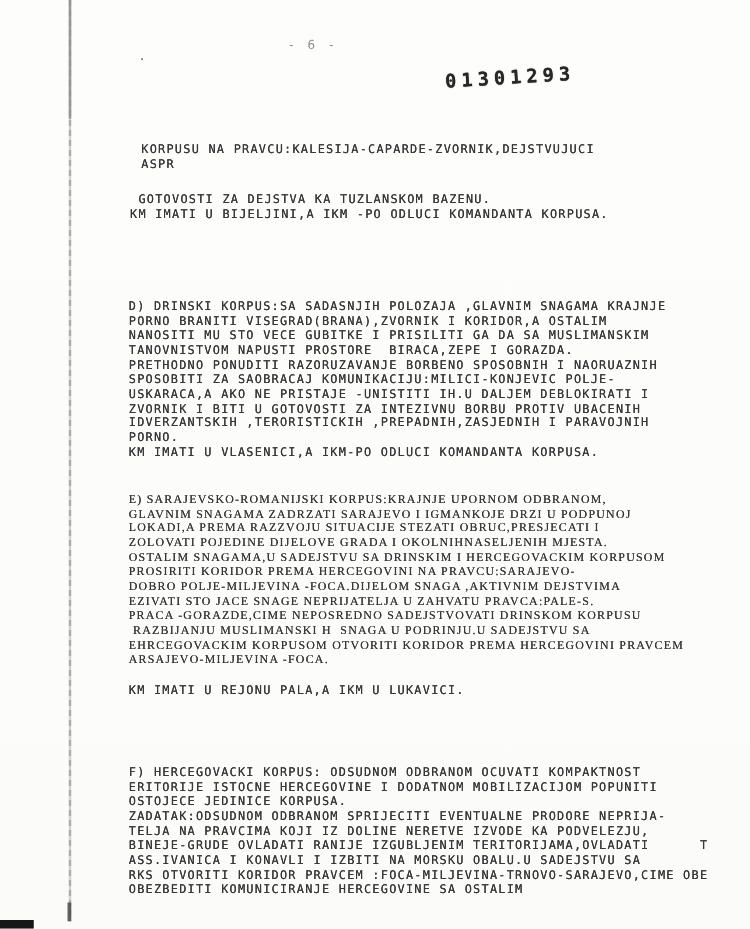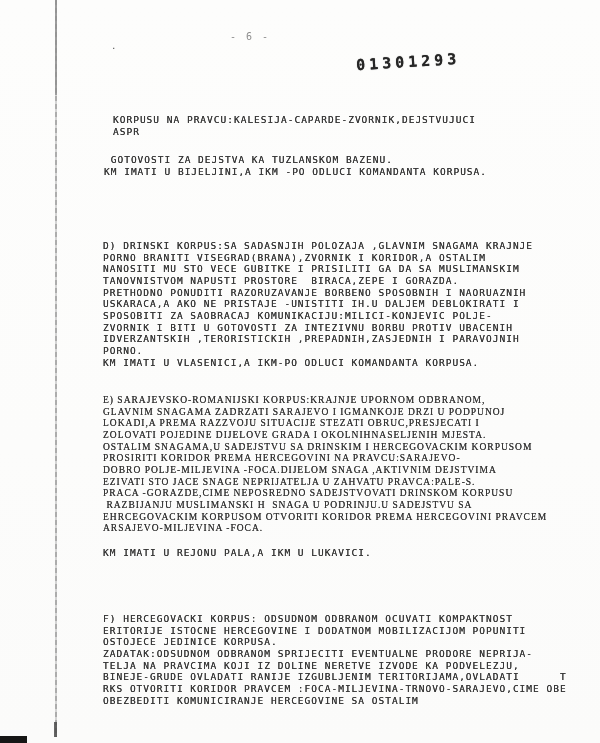--- a/index.html
+++ b/index.html
@@ -94,22 +94,22 @@
       <div class="tline"> GOTOVOSTI ZA DEJSTVA KA TUZLANSKOM BAZENU.</div>
       <div class="tline">KM IMATI U BIJELJINI,A IKM -PO ODLUCI KOMANDANTA KORPUSA.</div>
     </div>
 
   <div class="tblock b-drinski">
       <div class="tline">D) DRINSKI KORPUS:SA SADASNJIH POLOZAJA ,GLAVNIM SNAGAMA KRAJNJE</div>
       <div class="tline">PORNO BRANITI VISEGRAD(BRANA),ZVORNIK I KORIDOR,A OSTALIM</div>
       <div class="tline">NANOSITI MU STO VECE GUBITKE I PRISILITI GA DA SA MUSLIMANSKIM</div>
       <div class="tline">TANOVNISTVOM NAPUSTI PROSTORE  BIRACA,ZEPE I GORAZDA.</div>
       <div class="tline">PRETHODNO PONUDITI RAZORUZAVANJE BORBENO SPOSOBNIH I NAORUAZNIH</div>
+      <div class="tline">SPOSOBITI ZA SAOBRACAJ KOMUNIKACIJU:MILICI-KONJEVIC POLJE-</div>
       <div class="tline">USKARACA,A AKO NE PRISTAJE -UNISTITI IH.U DALJEM DEBLOKIRATI I</div>
-      <div class="tline">SPOSOBITI ZA SAOBRACAJ KOMUNIKACIJU:MILICI-KONJEVIC POLJE-</div>
       <div class="tline">ZVORNIK I BITI U GOTOVOSTI ZA INTEZIVNU BORBU PROTIV UBACENIH</div>
       <div class="tline">IDVERZANTSKIH ,TERORISTICKIH ,PREPADNIH,ZASJEDNIH I PARAVOJNIH</div>
       <div class="tline">PORNO.</div>
       <div class="tline">KM IMATI U VLASENICI,A IKM-PO ODLUCI KOMANDANTA KORPUSA.</div>
     </div>
 
   <div class="tblock b-sarajevsko">
       <div class="tline">E) SARAJEVSKO-ROMANIJSKI KORPUS:KRAJNJE UPORNOM ODBRANOM,</div>
       <div class="tline">GLAVNIM SNAGAMA ZADRZATI SARAJEVO I IGMANKOJE DRZI U PODPUNOJ</div>
       <div class="tline">LOKADI,A PREMA RAZZVOJU SITUACIJE STEZATI OBRUC,PRESJECATI I</div>
@@ -128,17 +128,18 @@
       <div class="tline">KM IMATI U REJONU PALA,A IKM U LUKAVICI.</div>
     </div>
 
   <div class="tblock b-hercegovacki">
       <div class="tline">F) HERCEGOVACKI KORPUS: ODSUDNOM ODBRANOM OCUVATI KOMPAKTNOST</div>
       <div class="tline">ERITORIJE ISTOCNE HERCEGOVINE I DODATNOM MOBILIZACIJOM POPUNITI</div>
       <div class="tline">OSTOJECE JEDINICE KORPUSA.</div>
       <div class="tline">ZADATAK:ODSUDNOM ODBRANOM SPRIJECITI EVENTUALNE PRODORE NEPRIJA-</div>
       <div class="tline">TELJA NA PRAVCIMA KOJI IZ DOLINE NERETVE IZVODE KA PODVELEZJU,</div>
       <div class="tline">BINEJE-GRUDE OVLADATI RANIJE IZGUBLJENIM TERITORIJAMA,OVLADATI      T</div>
+      <div class="tline">ASS.IVANICA I KONAVLI I IZBITI NA MORSKU OBALU.U SADEJSTVU SA</div>
       <div class="tline">RKS OTVORITI KORIDOR PRAVCEM :FOCA-MILJEVINA-TRNOVO-SARAJEVO,CIME OBE</div>
       <div class="tline">OBEZBEDITI KOMUNICIRANJE HERCEGOVINE SA OSTALIM</div>
     </div>
 
 </div>
 
 </body></html>

